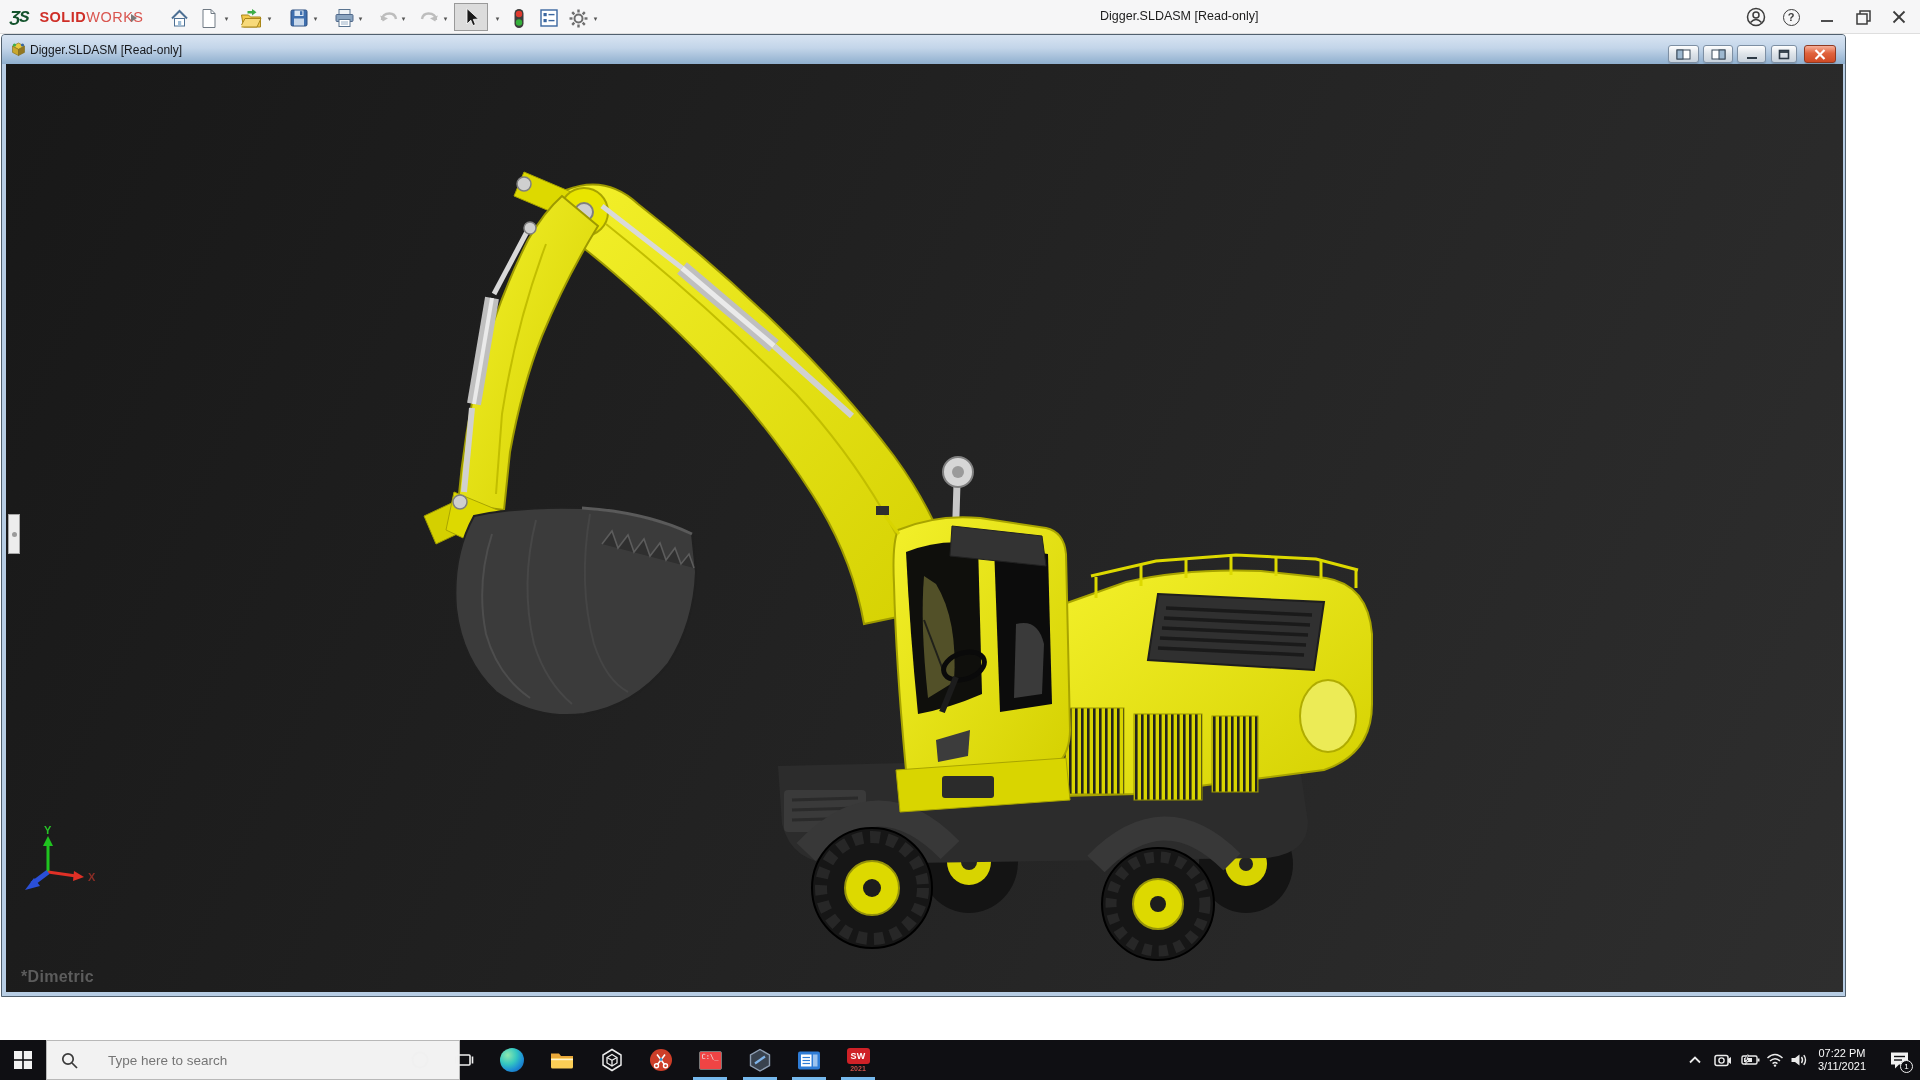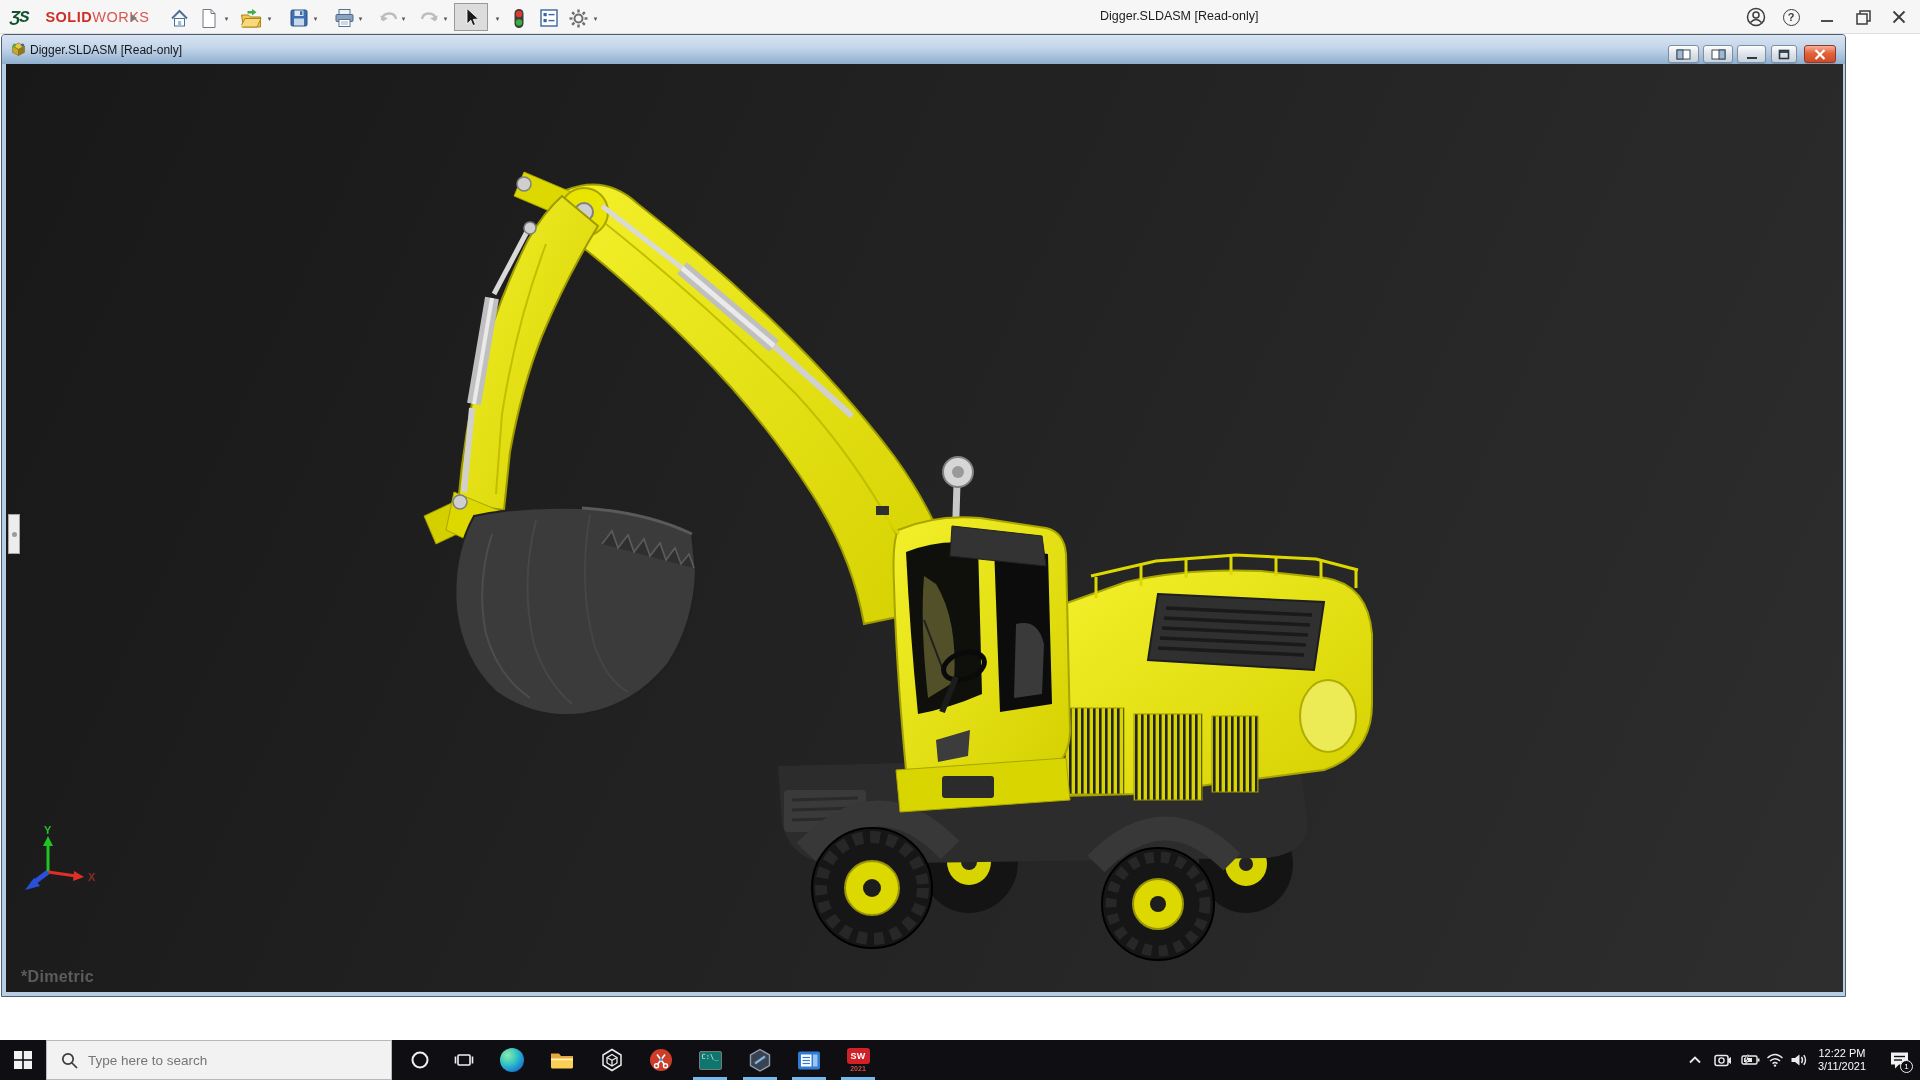--- a/index.html
+++ b/index.html
@@ -5,21 +5,21 @@
   * { margin:0; padding:0; box-sizing:border-box; }
   html,body { width:1920px; height:1080px; overflow:hidden; background:#ffffff;
               font-family:"Liberation Sans", sans-serif; }
 
   
   .app-titlebar { position:absolute; left:0; top:0; width:1920px; height:34px;
                   background:#f6f6f7; border-bottom:1px solid #dedede; z-index:30; }
   .brand { position:absolute; left:10px; top:8px; height:20px; white-space:nowrap; cursor:default; }
   .brand .glyph { font-family:Liberation Mono, monospace; font-style:italic; font-weight:bold;
                   font-size:17px; color:#14532d; letter-spacing:-1px; }
-  .brand .solid { font-size:14.5px; font-weight:bold; color:#cf2e27; letter-spacing:.5px; margin-left:17px;}
+  .brand .solid { font-size:14.5px; font-weight:bold; color:#cf2e27; letter-spacing:.5px; margin-left:11px;}
   .brand .works { font-size:14.5px; font-weight:normal; color:#d9554f; letter-spacing:.5px; }
   .tb-item { position:absolute; top:6px; width:24px; height:24px; display:flex;
              align-items:center; justify-content:center; cursor:pointer; }
   .tb-caret { position:absolute; top:13px; width:11px; height:12px; font-size:7px; color:#555;
               display:flex; align-items:center; justify-content:center; cursor:pointer; }
   .tb-select { position:absolute; left:454px; top:3px; width:34px; height:28px;
                background:#dcdcdc; border:1px solid #9a9a9a; display:flex; align-items:center;
                justify-content:center; cursor:pointer; }
   .app-title { position:absolute; left:1100px; top:9px; font-size:12.5px; color:#1c1c1c; }
   .win-ctl { position:absolute; top:7px; width:22px; height:20px; display:flex; align-items:center;
@@ -52,32 +52,32 @@
                         background:#ededed; border:1px solid #a5a5a5; cursor:pointer; }
   .collapsed-pane-tab .dot { position:absolute; left:3px; top:17px; width:5px; height:5px;
                              border-radius:50%; background:#9b9b9b; }
   .model-svg { position:absolute; left:0; top:0; }
 
   
   .taskbar { position:absolute; left:0; top:1040px; width:1920px; height:40px;
              background:#0f0f13; z-index:40; }
   .tb-start { position:absolute; left:0; top:0; width:46px; height:40px; display:flex;
               align-items:center; justify-content:center; cursor:pointer; }
-  .tb-search { position:absolute; left:46px; top:0; width:346px; height:40px; background:#f2f2f2;
-               border:1px solid #b8b8b8; display:flex; align-items:center; }
+  .tb-search { position:absolute; left:46px; top:0; width:414px; height:40px; background:#f2f2f2;
+               border:1px solid #b8b8b8; display:flex; align-items:center;gap:20px; }
   .tb-search svg { margin-left:14px; }
   .tb-search input { border:none; outline:none; background:transparent; margin-left:10px;
                      font-size:13.5px; color:#3f3f3f; width:280px;
                      font-family:"Liberation Sans",sans-serif; }
   .tb-icon { position:absolute; top:0; width:44px; height:40px; display:flex; align-items:center;
              justify-content:center; cursor:pointer; }
   .running-bar { position:absolute; top:37px; width:34px; height:3px; background:#76b9ed; }
   .edge-circle { width:24px; height:24px; border-radius:50%;
                  background:radial-gradient(circle at 32% 30%,#8fe8ae 0%,#35c8c0 38%,#1e8fd5 65%,#0f56a8 100%); }
-  .cmd-box { position:relative; width:23px; height:19px; background:#0f766e; border:1px solid #787878;
+  .cmd-box { position:relative; width:23px; height:19px; background:#ef4444; border:1px solid #787878;
              border-radius:2px; }
   .cmd-box span { position:absolute; left:2px; top:1px; font-family:"DejaVu Sans Mono",monospace;
                   font-size:7px; color:#e8e8e8; }
   .sw-wrap { display:flex; flex-direction:column; align-items:center; }
   .sw-box { width:23px; height:16px; background:#cf2127; border-radius:3px; display:flex;
             align-items:center; justify-content:center; }
   .sw-box span { font-size:9px; font-weight:bold; color:#ffffff; letter-spacing:.3px;text-align:center; }
   .sw-year { font-size:7px; font-weight:bold; color:#c8504a; margin-top:1px; }
   .tray-item { position:absolute; top:0; height:40px; display:flex; align-items:center;
                justify-content:center; cursor:pointer; }
@@ -561,21 +561,21 @@
   </div>
   <div class="tray-item" style="left:1786px;width:26px">
     <svg width="18" height="14">
       <path d="M1.5,5 h3.5 L9.5,1.5 V12.5 L5,9 H1.5 Z" fill="#eaeaea"></path>
       <path d="M11.5,4 q2,3 0,6" fill="none" stroke="#eaeaea" stroke-width="1.4"></path>
       <path d="M13.8,2.2 q3.4,4.8 0,9.6" fill="none" stroke="#eaeaea" stroke-width="1.4"></path>
     </svg>
   </div>
 
   <div class="tray-clock">
-    <div>12:22 PM</div>
+    <div>07:22 PM</div>
     <div>3/11/2021</div>
   </div>
 
   <div class="notif">
     <svg width="22" height="19">
       <path d="M2,1.5 h17 v12 h-9 l-4,4 v-4 h-4 z" fill="#f2f2f2"></path>
       <line x1="5" y1="5.5" x2="16" y2="5.5" stroke="#0f0f13" stroke-width="1.4"></line>
       <line x1="5" y1="9" x2="13" y2="9" stroke="#0f0f13" stroke-width="1.4"></line>
     </svg>
     <div class="notif-badge">1</div>

